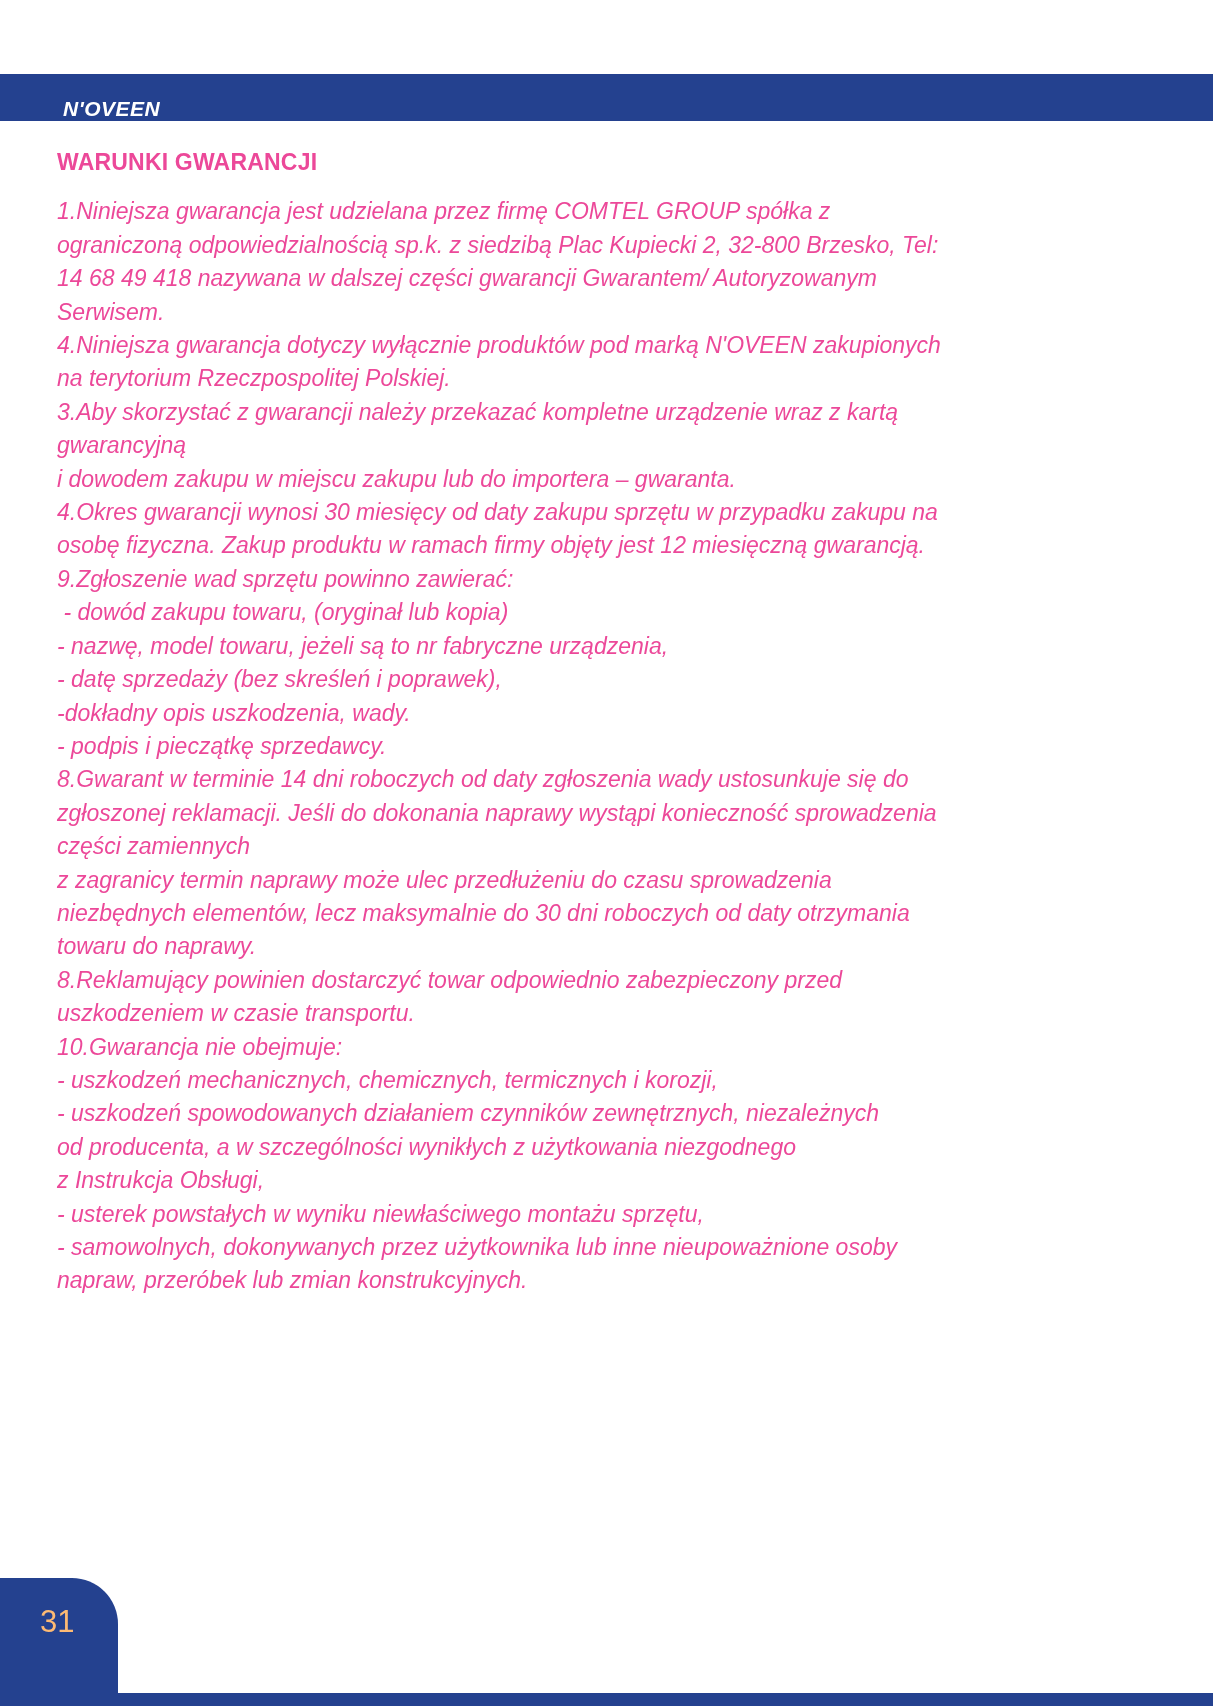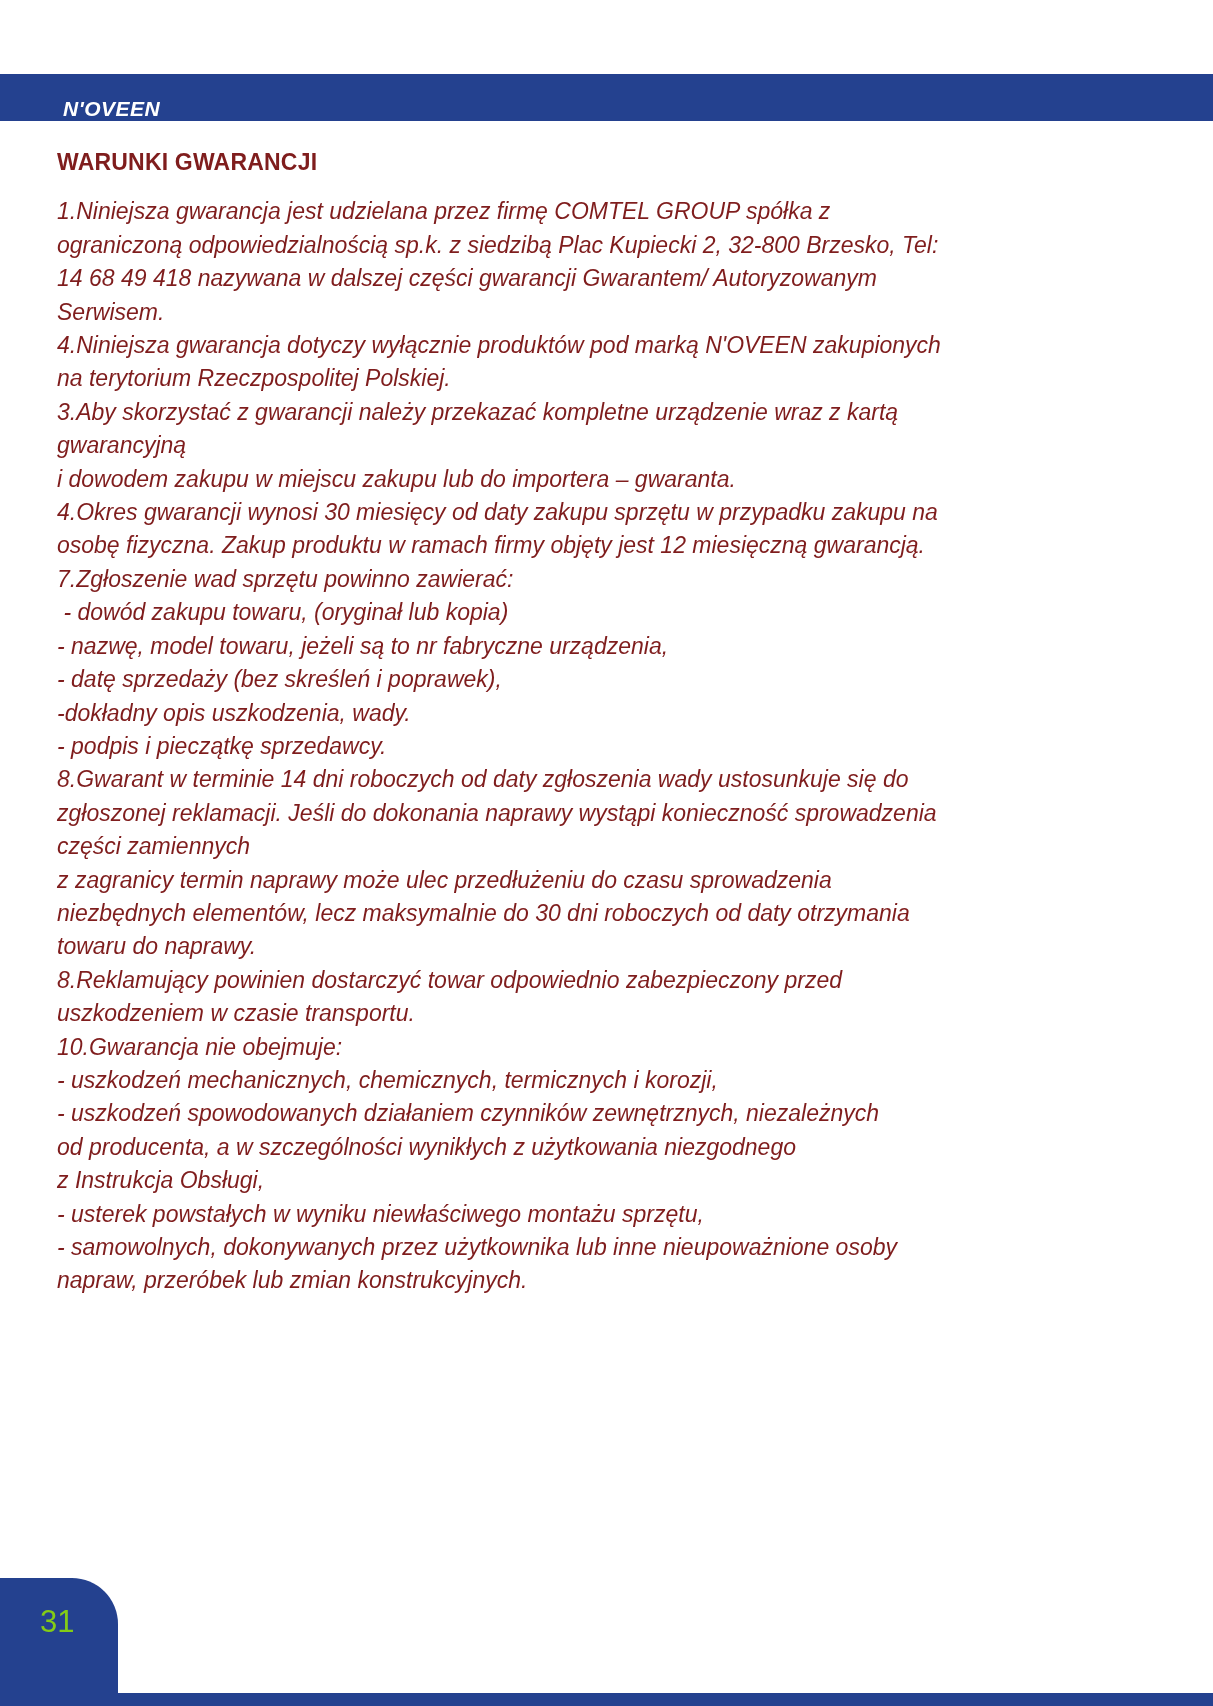--- a/index.html
+++ b/index.html
@@ -33,21 +33,21 @@
     font-style: italic;
     font-size: 21px;
     margin-left: 63px;
     letter-spacing: 0.5px;
   }
   .content {
     position: absolute;
     top: 146px;
     left: 57px;
     right: 52px;
-    color: #7f1d1d;
+    color: #ec4899;
     font-size: 23px;
     line-height: 33.4px;
   }
   .content h1 {
     font-size: 23px;
     font-weight: bold;
     margin: 0 0 16px 0;
     line-height: 33.4px;
     letter-spacing: 0.2px;
   }
@@ -60,21 +60,21 @@
     position: absolute;
     left: 0;
     bottom: 0;
     width: 118px;
     height: 128px;
     background: var(--accent);
     border-top-right-radius: 46px;
   }
   .page-tab span {
     display: block;
-    color: #84cc16;
+    color: #fdba74;
     font-size: 31px;
     margin: 26px 0 0 40px;
     font-weight: 400;
   }
   .bottom-bar {
     position: absolute;
     left: 0;
     right: 0;
     bottom: 0;
     height: 13px;
@@ -97,21 +97,21 @@
 ograniczoną odpowiedzialnością sp.k. z siedzibą Plac Kupiecki 2, 32-800 Brzesko, Tel:
 14 68 49 418 nazywana w dalszej części gwarancji Gwarantem/ Autoryzowanym
 Serwisem.</p>
         <p>4.Niniejsza gwarancja dotyczy wyłącznie produktów pod marką N'OVEEN zakupionych
 na terytorium Rzeczpospolitej Polskiej.</p>
         <p>3.Aby skorzystać z gwarancji należy przekazać kompletne urządzenie wraz z kartą
 gwarancyjną
 i dowodem zakupu w miejscu zakupu lub do importera – gwaranta.</p>
         <p>4.Okres gwarancji wynosi 30 miesięcy od daty zakupu sprzętu w przypadku zakupu na
 osobę fizyczna. Zakup produktu w ramach firmy objęty jest 12 miesięczną gwarancją.</p>
-        <p>7.Zgłoszenie wad sprzętu powinno zawierać:
+        <p>9.Zgłoszenie wad sprzętu powinno zawierać:
  - dowód zakupu towaru, (oryginał lub kopia)
 - nazwę, model towaru, jeżeli są to nr fabryczne urządzenia,
 - datę sprzedaży (bez skreśleń i poprawek),
 -dokładny opis uszkodzenia, wady.
 - podpis i pieczątkę sprzedawcy.</p>
         <p>8.Gwarant w terminie 14 dni roboczych od daty zgłoszenia wady ustosunkuje się do
 zgłoszonej reklamacji. Jeśli do dokonania naprawy wystąpi konieczność sprowadzenia
 części zamiennych
 z zagranicy termin naprawy może ulec przedłużeniu do czasu sprowadzenia
 niezbędnych elementów, lecz maksymalnie do 30 dni roboczych od daty otrzymania

